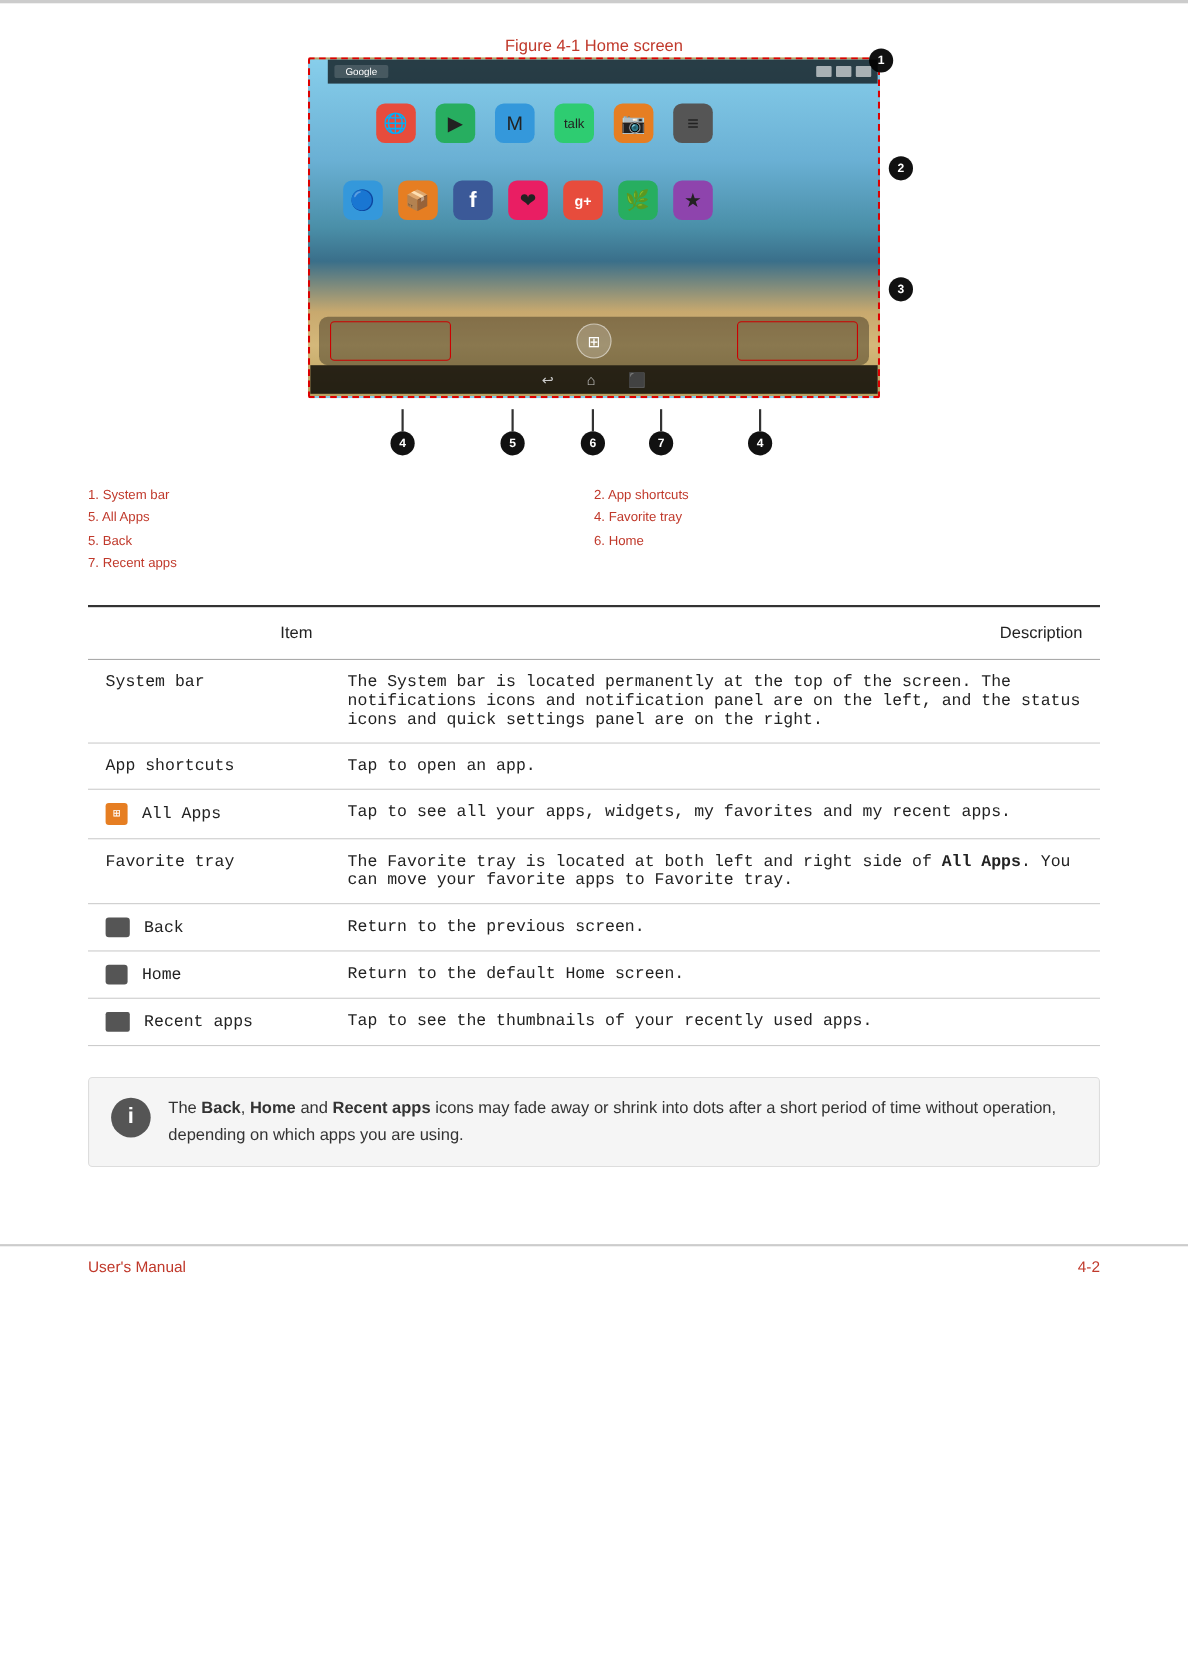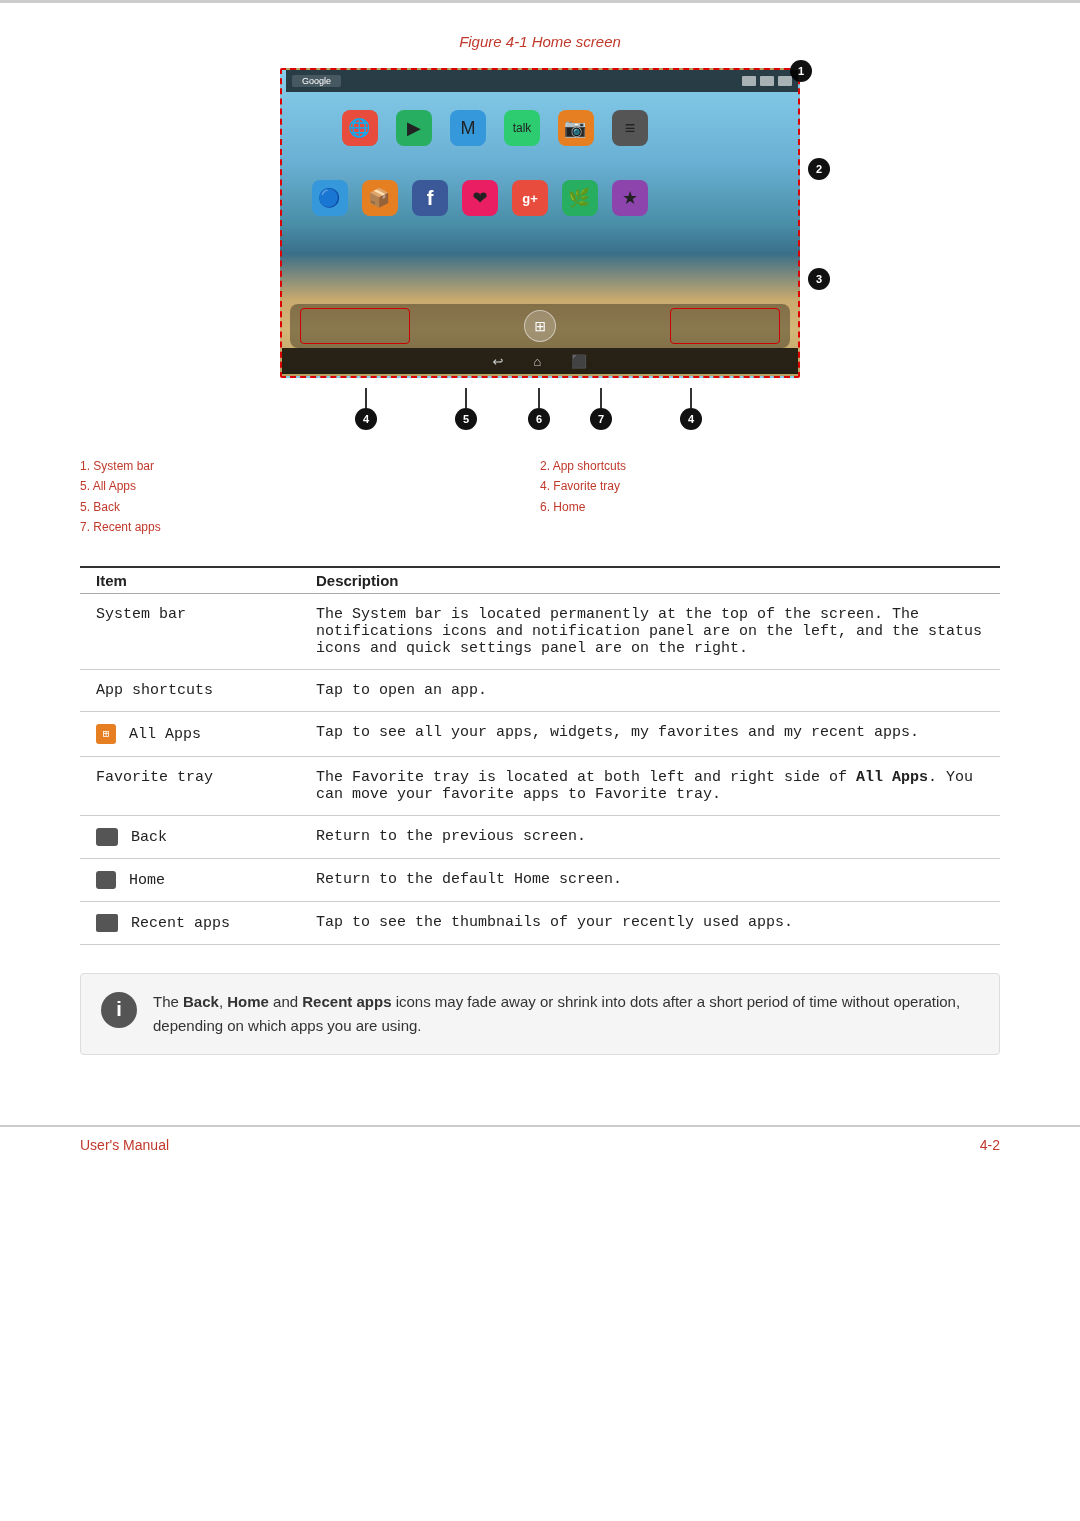--- a/index.html
+++ b/index.html
@@ -19,23 +19,22 @@
       background: #ccc;
     }
 
     .page-content {
       padding: 30px 80px 40px 80px;
     }
 
     .figure-title {
       text-align: center;
       color: #c0392b;
-      font-style: italic;
       font-size: 15px;
-      margin-bottom: 18px;
+      margin-bottom: 2px;
     }
 
     
     .homescreen-container {
       display: flex;
       justify-content: center;
       margin-bottom: 10px;
       position: relative;
     }
 
@@ -45,21 +44,21 @@
       border: 2px dashed #d00;
       background: linear-gradient(180deg, #87ceeb 0%, #6ab0d4 30%, #4a8fa8 50%, #3a6f8a 60%, #c8a96e 75%, #d4b87a 85%, #b8a060 100%);
       position: relative;
       overflow: hidden;
       border-radius: 2px;
     }
 
     
     .hs-system-bar {
       position: absolute;
-      top: 0; left: 4px; right: 0;
+      top: 0; left: 16px; right: 0;
       height: 22px;
       background: rgba(0,0,0,0.7);
       display: flex;
       align-items: center;
       justify-content: space-between;
       padding: 0 6px;
       z-index: 10;
     }
     .hs-sbar-left {
       font-size: 9px;
@@ -198,25 +197,25 @@
       line-height: 1.7;
     }
 
     
     .info-table {
       width: 100%;
       border-collapse: collapse;
       margin-bottom: 28px;
     }
     .info-table th {
-      text-align: left;
-      padding: 4px 16px;
+      text-align: right;
+      padding: 15px 16px;
       border-top: 2px solid #333;
       border-bottom: 1px solid #aaa;
-      font-weight: bold;
+      font-weight: normal;
       font-size: 15px;
     }
     .info-table td {
       padding: 12px 16px;
       vertical-align: top;
       border-bottom: 1px solid #ccc;
       font-size: 15px;
       font-family: Liberation Mono, monospace;
     }
     .info-table td:first-child {

